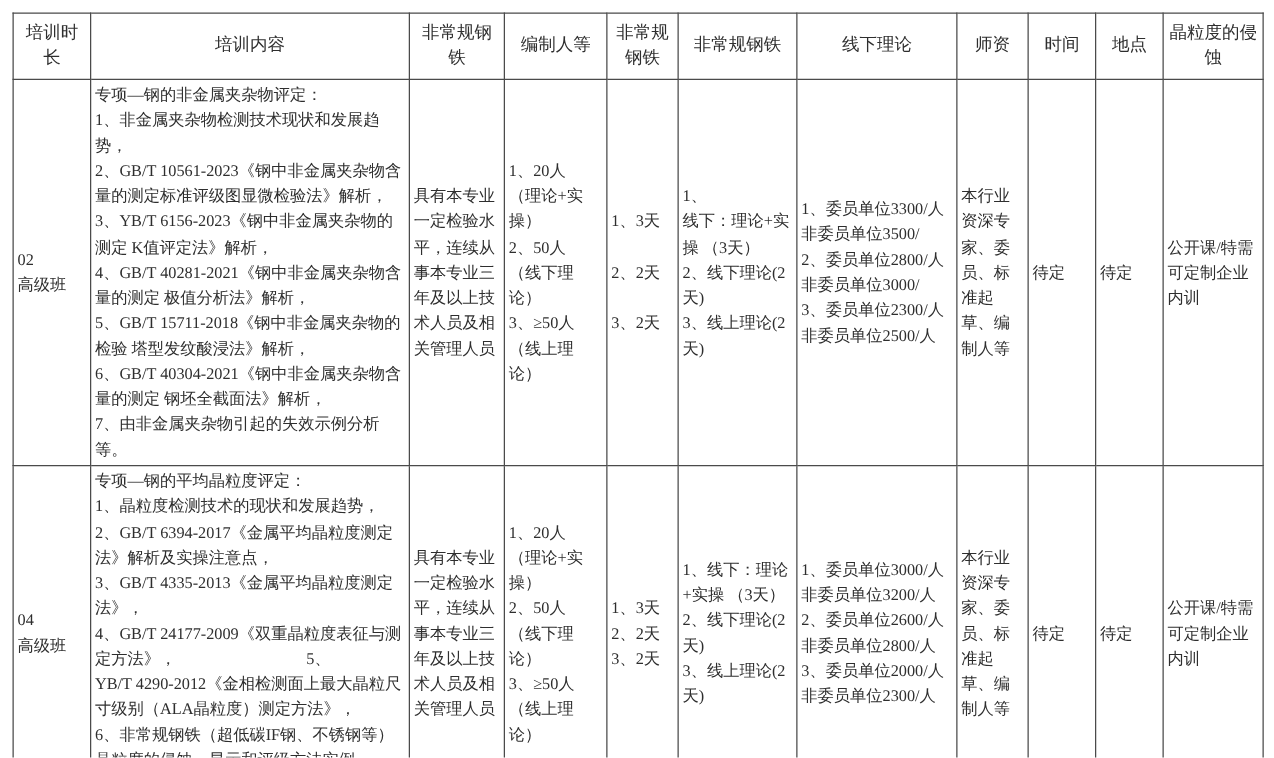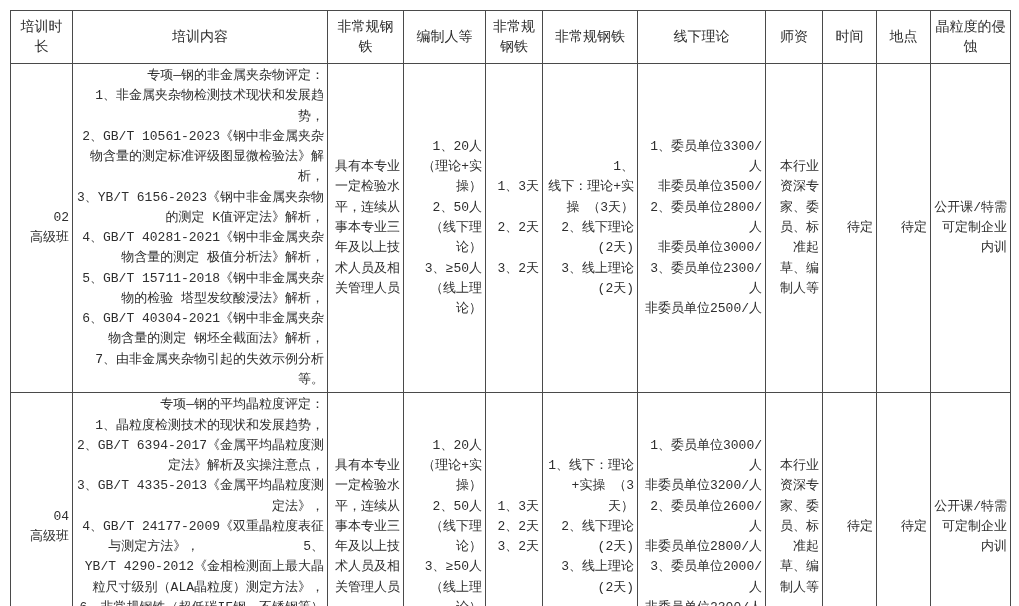--- a/index.html
+++ b/index.html
@@ -30,22 +30,21 @@
   table.schedule th {
     font-size: 14px;
     font-weight: normal;
     text-align: center;
     height: 48px;
     line-height: 1.45;
   }
   table.schedule td {
     font-size: 13px;
     line-height: 1.56;
-    text-align: right;
-    font-family: Liberation Mono, monospace;
+    text-align: left;
   }
   td.c-center { text-align: center; }
   tr.row-1 td { height: 278px; }
   tr.row-2 td { height: 250px; }
 </style>
 </head>
 <body>
 
 <table class="schedule">
   <colgroup>

